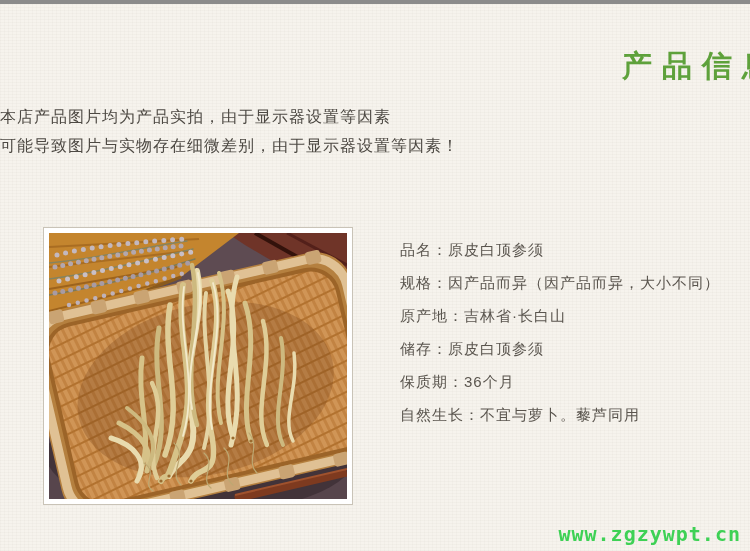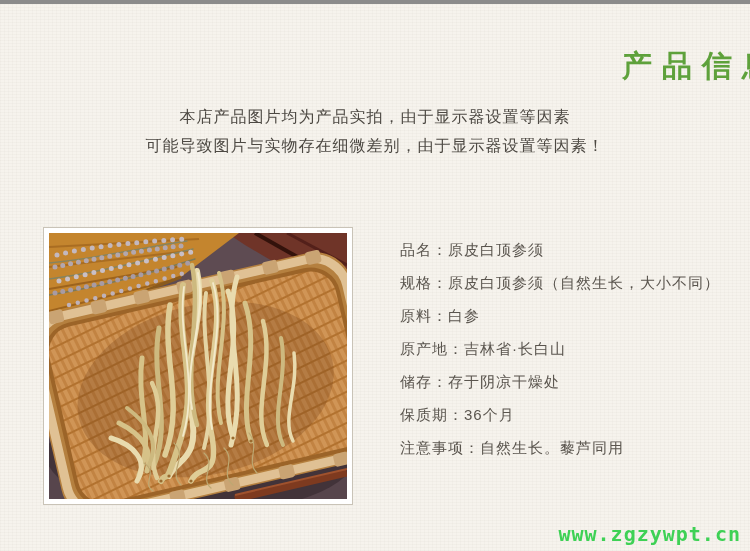--- a/index.html
+++ b/index.html
@@ -13,21 +13,21 @@
   }
   .top-bar{
     position:absolute;left:0;top:0;width:750px;height:4px;background:#8b8b8b;
   }
   .page-title{
     position:absolute;left:0;top:46px;width:750px;text-align:right;
     font-family:"Liberation Serif","DejaVu Serif",serif;
     font-size:30px;font-weight:700;letter-spacing:10px;color:#5ea13b;padding-left:32px;
   }
   .subtitle{
-    position:absolute;left:0;top:102px;width:750px;text-align:center;
+    position:absolute;left:0;top:102px;width:750px;
     font-size:16px;line-height:29px;color:#4d4943;letter-spacing:1px;
   }
   .photo-frame{
     position:absolute;left:43px;top:227px;
     background:#ffffff;border:1px solid #c9c3b7;padding:5px;
   }
   .photo-frame svg{display:block;}
   .details{
     position:absolute;left:400px;top:234px;width:330px;
   }
@@ -154,21 +154,20 @@
       </g>
 
       <path d="M186,266 L298,240" stroke="#7e3a1f" stroke-width="7" fill="none"></path>
       <path d="M186,262 L298,236" stroke="#a0522d" stroke-width="2" fill="none"></path>
     </g>
   </svg>
 </div>
 
 <div class="details">
   <div class="detail-row">品名：原皮白顶参须</div>
-  <div class="detail-row">规格：原皮白顶参须（自然生长，大小不同）</div>
-  <div class="detail-row">原料：白参</div>
+  <div class="detail-row">规格：因产品而异（因产品而异，大小不同）</div>
   <div class="detail-row">原产地：吉林省·长白山</div>
-  <div class="detail-row">储存：存于阴凉干燥处</div>
+  <div class="detail-row">储存：原皮白顶参须</div>
   <div class="detail-row">保质期：36个月</div>
-  <div class="detail-row">注意事项：自然生长。藜芦同用</div>
+  <div class="detail-row">自然生长：不宜与萝卜。藜芦同用</div>
 </div>
 
 <div class="watermark">www.zgzywpt.cn</div>
 
 </body></html>

